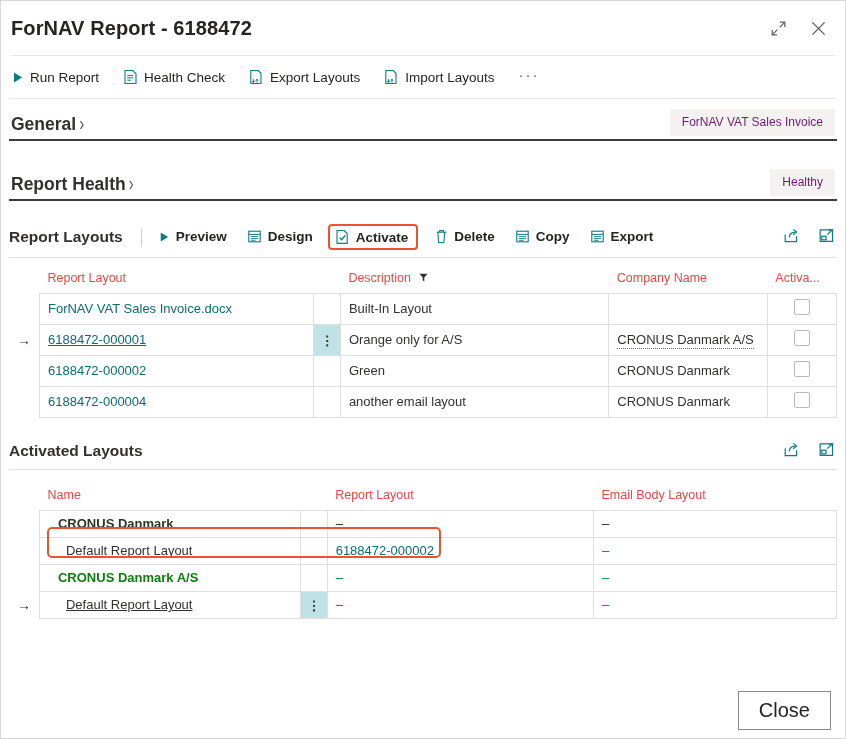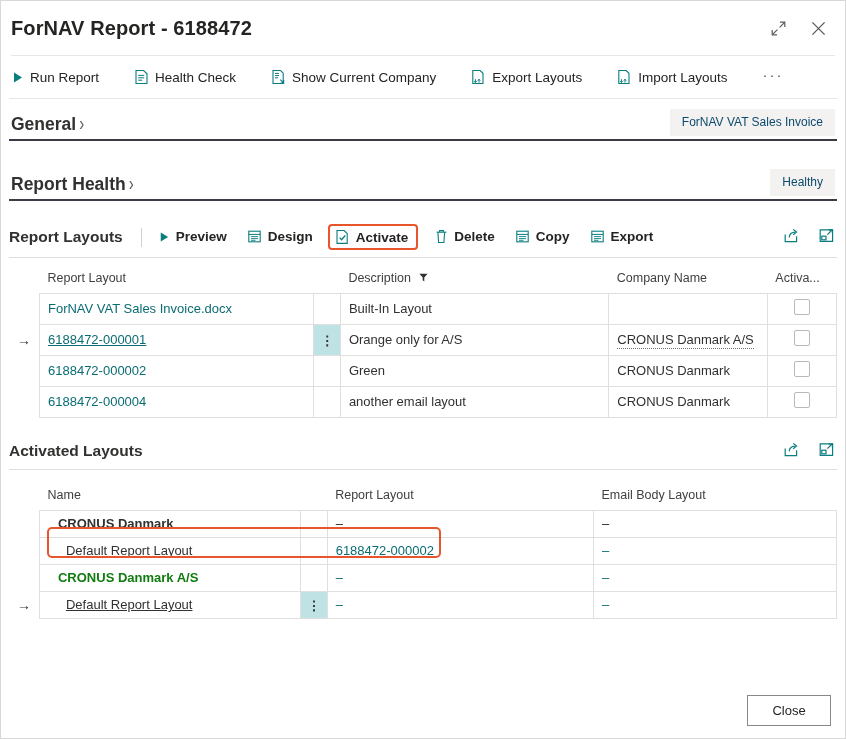--- a/index.html
+++ b/index.html
@@ -57,21 +57,21 @@
     background: #e6e6e6;
     margin: 0 10px;
   }
 
   
   .actionbar {
     height: 42px;
     display: flex;
     align-items: center;
     padding: 0 10px;
-    gap: 35px;
+    gap: 24px;
     box-sizing: border-box;
   }
   .action {
     display: flex;
     align-items: center;
     gap: 6px;
     font-size: 13.5px;
     color: #252423;
     cursor: pointer;
     white-space: nowrap;
@@ -113,21 +113,21 @@
   }
   .chev {
     font-weight: 300;
     font-size: 15px;
     color: #5a5a5a;
     transform: scaleY(1.35);
     display: inline-block;
   }
   .sec-badge {
     background: #f3f2f1;
-    color: #0c4a6e;
+    color: #701a75;
     font-size: 12px;
     padding: 6px 12px 7px 12px;
     margin-bottom: -1px;
   }
   .rule-dark { height: 2px; background: #3b3a45; }
 
   
   .sub-head {
     display: flex;
     align-items: center;
@@ -170,21 +170,21 @@
   
   table.grid {
     border-collapse: collapse;
     width: 100%;
     table-layout: fixed;
     font-size: 13px;
   }
   table.grid th {
     font-weight: 400;
     font-size: 12.5px;
-    color: #404040;
+    color: #ef4444;
     text-align: left;
     padding: 6px 8px 8px 8px;
     border: none;
     white-space: nowrap;
   }
   table.grid td {
     border: 1px solid #e1dfdd;
     padding: 5px 8px 6px 8px;
     height: 27px;
     box-sizing: border-box;
@@ -255,21 +255,21 @@
     justify-content: flex-end;
     padding-right: 14px;
     box-sizing: border-box;
   }
   .close-btn {
     min-width: 84px;
     padding: 7px 20px;
     border: 1px solid #8a8886;
     background: #fff;
     color: #252423;
-    font-size: 13px;
+    font-size: 20px;
     font-family: "Liberation Sans", sans-serif;
     cursor: pointer;
   }
 </style>
 </head>
 <body>
 
 <div class="page">
 
   <div class="titlebar">
@@ -309,32 +309,20 @@
         <svg width="15" height="16" viewBox="0 0 15 16" fill="none" stroke="#0a7d7f" stroke-width="1.1">
           <path d="M2 1.5 H9.6 L13 4.8 V14.5 H2 Z"></path>
           <path d="M4.2 6.4 h6" stroke-width="1"></path>
           <path d="M4.2 8.8 h6" stroke-width="1"></path>
           <path d="M4.2 11.2 h4" stroke-width="1"></path>
         </svg>
       </span>
       <span>Health Check</span>
     </div>
 
-    <div class="action">
-      <span class="gl">
-        <svg width="15" height="16" viewBox="0 0 15 16" fill="none" stroke="#0a7d7f" stroke-width="1.1">
-          <path d="M2 1.5 H9.6 L12.2 4.2 V14.5 H2 Z"></path>
-          <path d="M4 4.4 h4" stroke-width="1"></path>
-          <path d="M4 6.6 h4" stroke-width="1"></path>
-          <path d="M4 8.8 h3" stroke-width="1"></path>
-          <path d="M9.3 10.6 l3.4 3.4 M12.7 10.9 v3.2 h-3.2" stroke-width="1.1"></path>
-        </svg>
-      </span>
-      <span>Show Current Company</span>
-    </div>
 
     <div class="action">
       <span class="gl">
         <svg width="15" height="16" viewBox="0 0 15 16" fill="none" stroke="#0a7d7f" stroke-width="1.1">
           <path d="M1.8 1.5 H9.2 L12 4.3 V14.5 H1.8 Z"></path>
           <path d="M4.4 10.2 v3.2 M3.2 12.2 l1.2 1.4 1.2 -1.4" stroke-width="1"></path>
           <path d="M8 13.6 v-3.2 M6.8 11.6 l1.2 -1.4 1.2 1.4" stroke-width="1"></path>
         </svg>
       </span>
       <span>Export Layouts</span>

